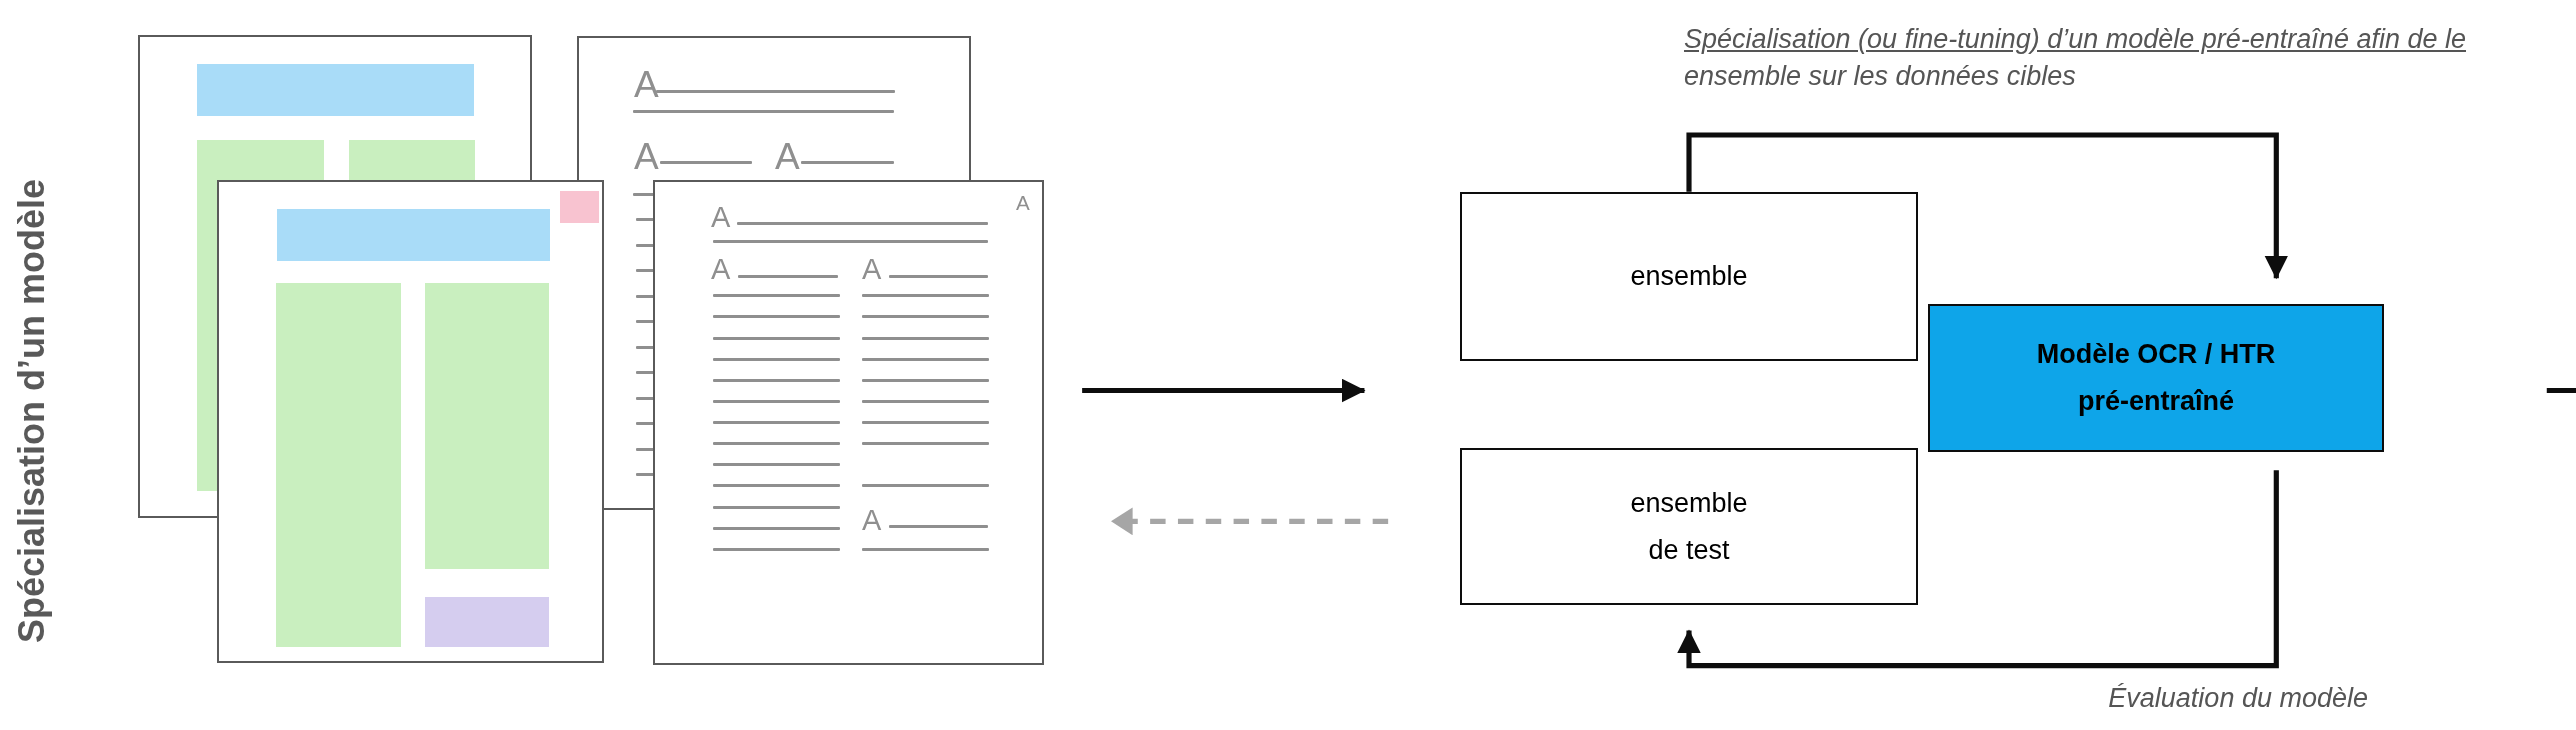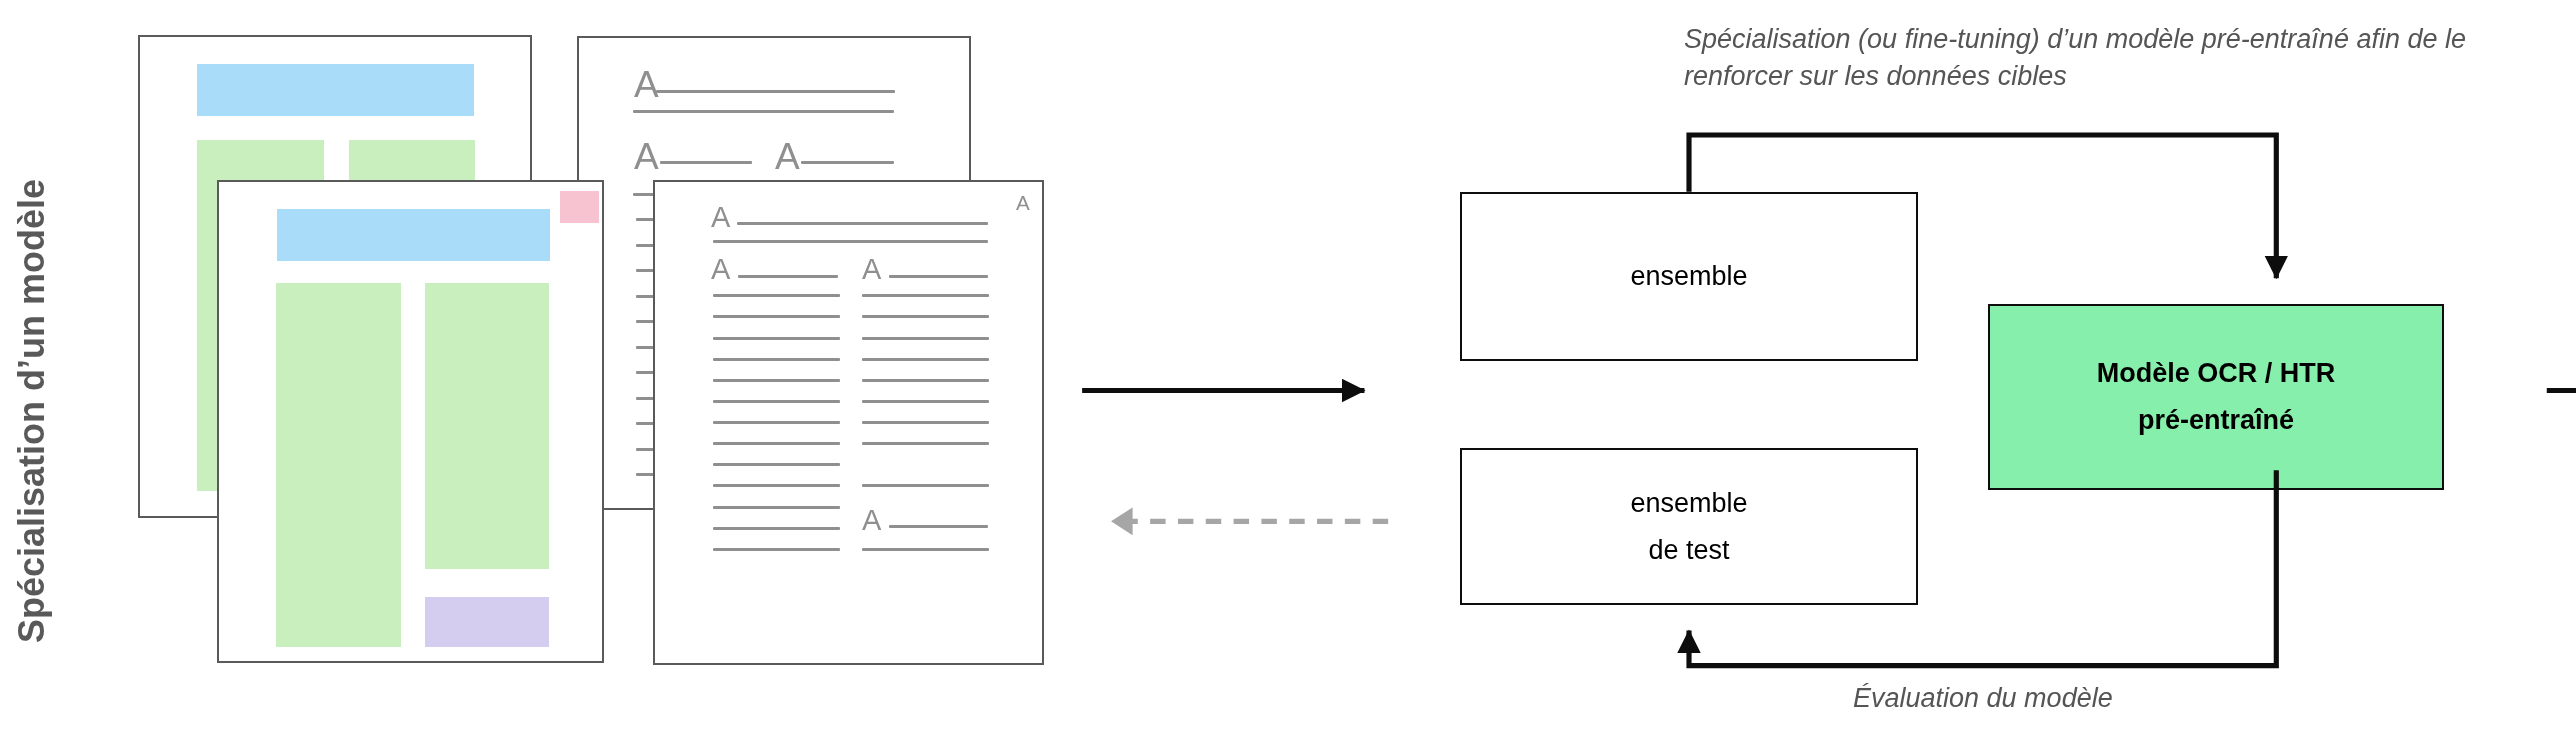--- a/index.html
+++ b/index.html
@@ -16,37 +16,37 @@
   .c-line { position:absolute; height:3.1px; background:#8f8f8f; border-radius:1px; }
   .c-letter { position:absolute; color:#8f8f8f; line-height:1; font-weight:400; }
   .node {
     position:absolute; border:2.6px solid #0d0d0d; background:#ffffff;
     display:flex; flex-direction:column; align-items:center; justify-content:center;
     text-align:center; font-size:27px; line-height:47px; color:#000;
   }
   .node.bold { font-weight:bold; font-size:27px; }
   #arrows { position:absolute; left:0; top:0; }
   .annot { position:absolute; font-style:italic; color:#555555; font-size:27px; line-height:37px; white-space:nowrap; }
-  #annot-bottom { text-align:left; }
+  #annot-bottom { text-align:right; }
   #side-label {
     position:absolute; color:#595959; font-weight:bold; font-size:36px;
     writing-mode:vertical-rl; transform:rotate(180deg);
     display:flex; align-items:center; justify-content:center; white-space:nowrap;
   }
 </style>
 </head>
 <body>
 
 <div id="stage" style="width: 3921px; height: 730px; background: rgb(255, 255, 255);">
 
   <div id="side-label" style="left: 5.2px; top: 131px; width: 54px; height: 559px; color: rgb(89, 89, 89);">Spécialisation d’un modèle</div>
 
-  <div class="annot" id="annot-top-1" style="left:1684px; top:20.6px;">Spécialisation (ou fine-tuning) d’un modèle pré-entraîné afin de le</div>
+  <div class="annot" id="annot-top-1" style="left:1684px; top:20.6px;text-decoration:underline;">Spécialisation (ou fine-tuning) d’un modèle pré-entraîné afin de le</div>
 
-  <div class="annot" id="annot-top-2" style="left:1684px; top:58px;">renforcer sur les données cibles</div>
+  <div class="annot" id="annot-top-2" style="left:1684px; top:58px;">ensemble sur les données cibles</div>
 
   <div class="annot" id="annot-bottom" style="left:1853px; top:680px; width:515px;">Évaluation du modèle</div>
 
   <div id="docs">
       <div class="doc" style="left: 138px; top: 35px; width: 394px; height: 483px; border-color: rgb(90, 90, 90); z-index: 1;">
         <div class="c-rect" style="left: 57px; top: 27px; width: 277px; height: 52px; background: rgb(169, 220, 248);"></div>
         <div class="c-rect" style="left: 57px; top: 103px; width: 127px; height: 351px; background: rgb(201, 239, 191);"></div>
         <div class="c-rect" style="left: 209px; top: 103px; width: 126px; height: 351px; background: rgb(201, 239, 191);"></div>
       </div>
       <div class="doc" style="left: 577px; top: 36px; width: 394px; height: 474px; border-color: rgb(90, 90, 90); z-index: 2;">
@@ -116,21 +116,21 @@
     </div>
 
   <div id="boxes">
       <div class="node" style="left: 1460px; top: 192px; width: 458px; height: 169px; background: rgb(255, 255, 255); border-color: rgb(13, 13, 13); z-index: 20;">
         <span>ensemble</span>
       </div>
       <div class="node" style="left: 1460px; top: 448px; width: 458px; height: 157px; background: rgb(255, 255, 255); border-color: rgb(13, 13, 13); z-index: 20;">
         <span>ensemble</span>
         <span>de test</span>
       </div>
-      <div class="node bold" style="left: 1988px; top: 304px; width: 456px; height: 186px; background: #86efac; border-color: rgb(13, 13, 13); z-index: 20;">
+      <div class="node bold" style="left: 1928px; top: 304px; width: 456px; height: 148px; background: #0ea5e9; border-color: rgb(13, 13, 13); z-index: 20;">
         <span>Modèle OCR / HTR</span>
         <span>pré-entraîné</span>
       </div>
     </div>
 
   <svg id="arrows" xmlns="http://www.w3.org/2000/svg" width="3921" height="730" viewBox="0 0 7610 1417" style="z-index: 30;">
     <defs>
       <marker id="mh-black" markerUnits="userSpaceOnUse" markerWidth="50" markerHeight="48" refX="44" refY="23" orient="auto">
         <path d="M0,0 L46,23 L0,46 Z" fill="#0d0d0d"></path>
       </marker>

